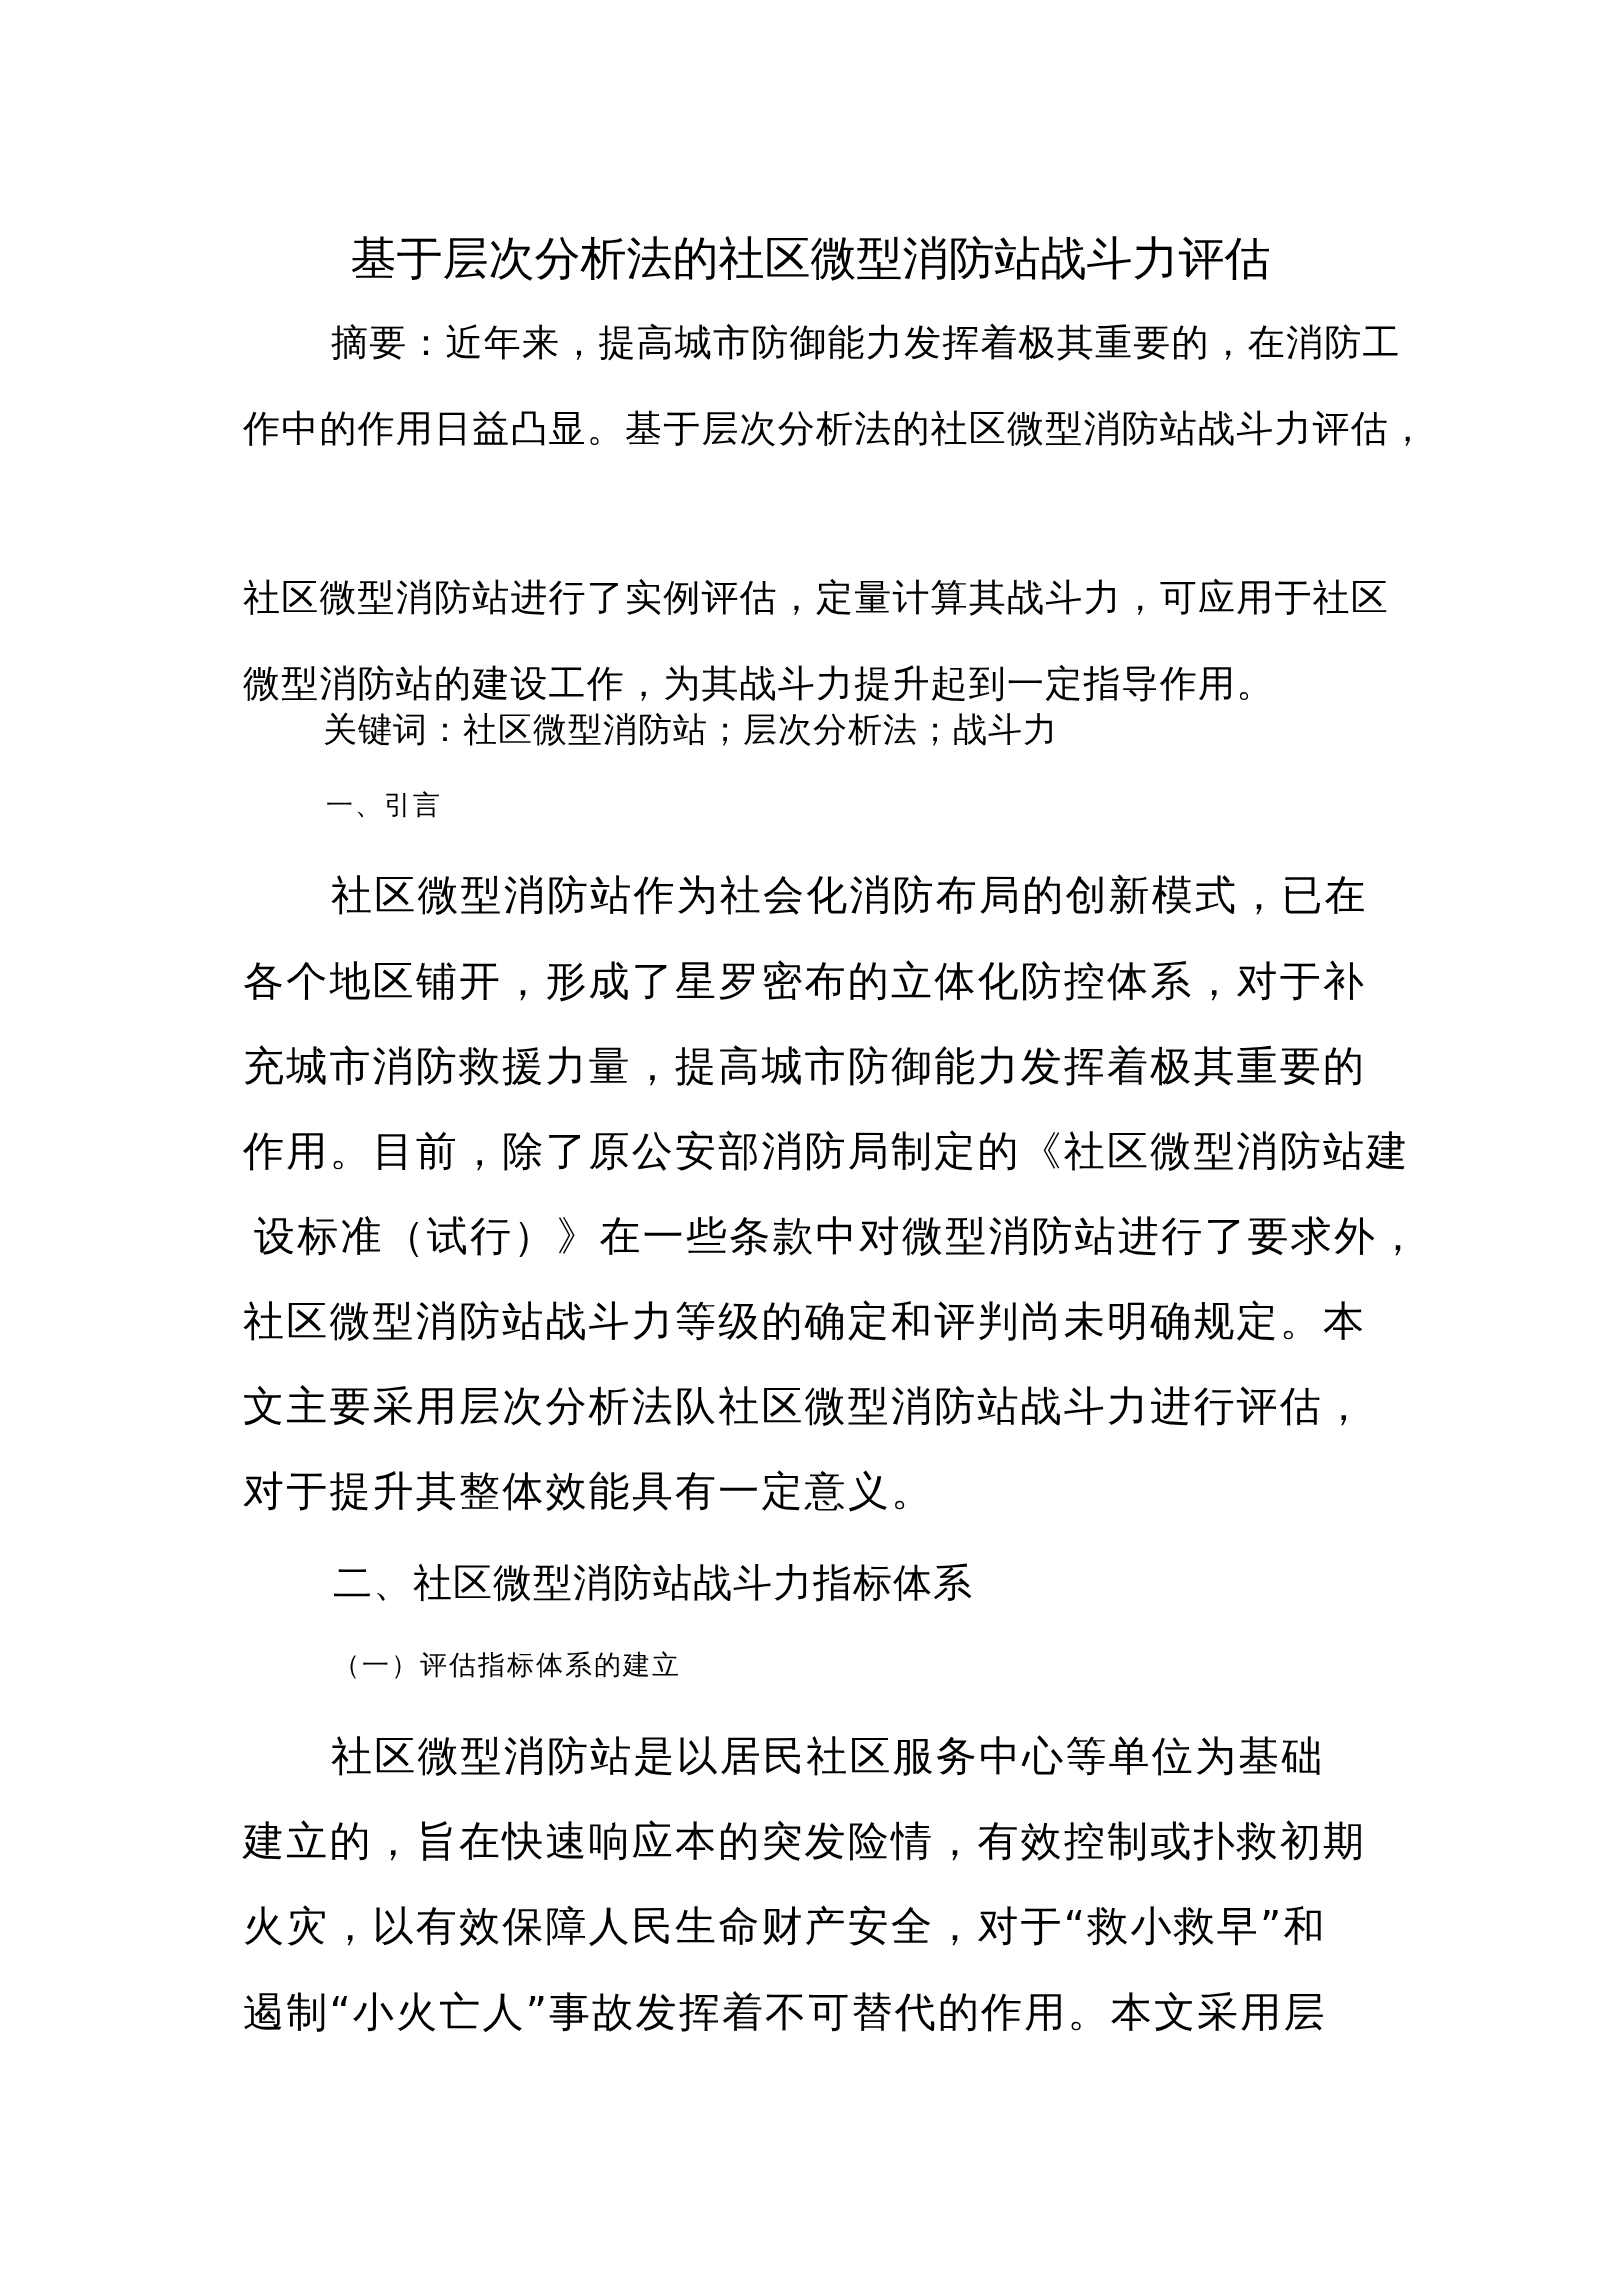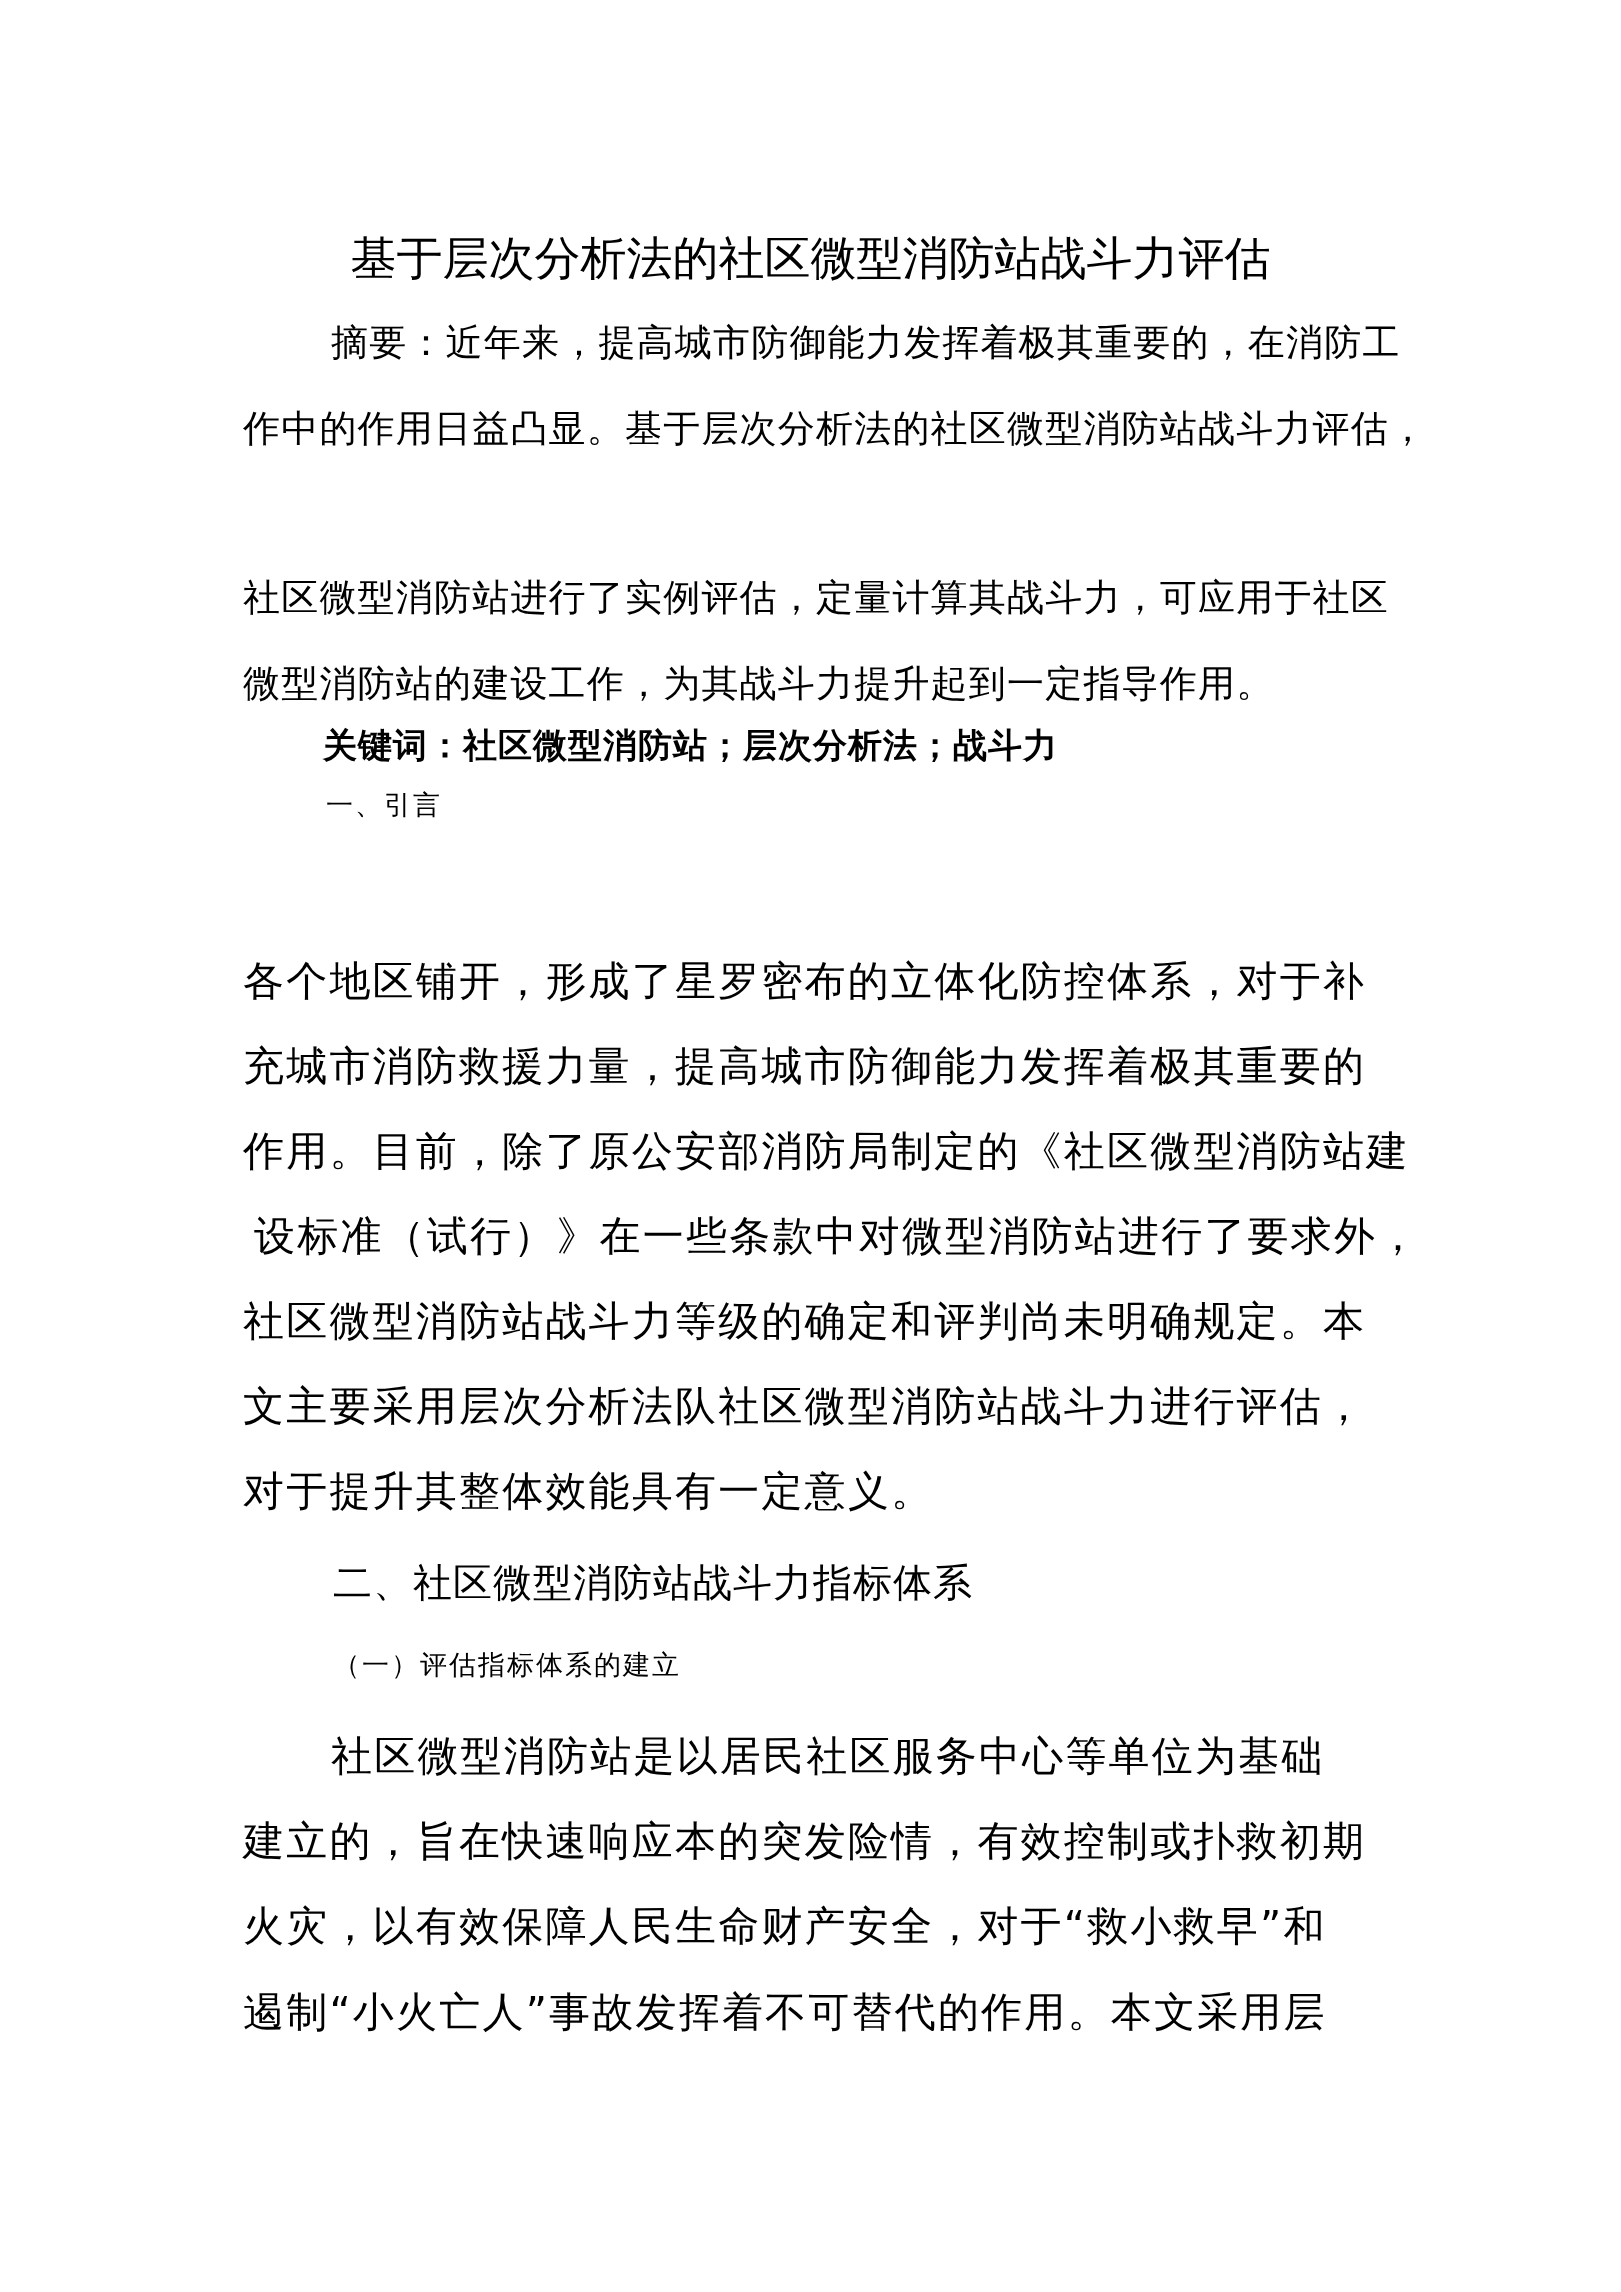--- a/index.html
+++ b/index.html
@@ -18,24 +18,25 @@
 <body>
 
 <div class="page">
   <div class="ln title">基于层次分析法的社区微型消防站战斗力评估</div>
 
   <div class="ln abs" style="left:331px; top:324px;">摘要：近年来，提高城市防御能力发挥着极其重要的，在消防工</div>
   <div class="ln abs" style="left:243px; top:410px;">作中的作用日益凸显。基于层次分析法的社区微型消防站战斗力评估，</div>
   <div class="ln abs" style="left:243px; top:579px;">社区微型消防站进行了实例评估，定量计算其战斗力，可应用于社区</div>
   <div class="ln abs" style="left:243px; top:665px;">微型消防站的建设工作，为其战斗力提升起到一定指导作用。</div>
 
-  <div class="ln kw" style="left:323px; top:728px;font-weight:bold;">关键词：社区微型消防站；层次分析法；战斗力</div>
+  <div class="ln kw" style="left:323px; top:712px;">关键词：社区微型消防站；层次分析法；战斗力</div>
 
   <div class="ln h1" style="left:326px; top:791px;">一、引言</div>
 
+  <div class="ln body" style="left:331px; top:875px;">社区微型消防站作为社会化消防布局的创新模式，已在</div>
   <div class="ln body" style="left:243px; top:961px;">各个地区铺开，形成了星罗密布的立体化防控体系，对于补</div>
   <div class="ln body" style="left:243px; top:1046px;">充城市消防救援力量，提高城市防御能力发挥着极其重要的</div>
   <div class="ln body" style="left:243px; top:1131px;">作用。目前，除了原公安部消防局制定的《社区微型消防站建</div>
   <div class="ln body" style="left:243px; top:1216px;margin-left:11px;">设标准（试行）》在一些条款中对微型消防站进行了要求外，</div>
   <div class="ln body" style="left:243px; top:1301px;">社区微型消防站战斗力等级的确定和评判尚未明确规定。本</div>
   <div class="ln body" style="left:243px; top:1386px;">文主要采用层次分析法队社区微型消防站战斗力进行评估，</div>
   <div class="ln body" style="left:243px; top:1471px;">对于提升其整体效能具有一定意义。</div>
 
   <div class="ln h2" style="left:333px; top:1563px;">二、社区微型消防站战斗力指标体系</div>
   <div class="ln h1" style="left:333px; top:1651px;">（一）评估指标体系的建立</div>

